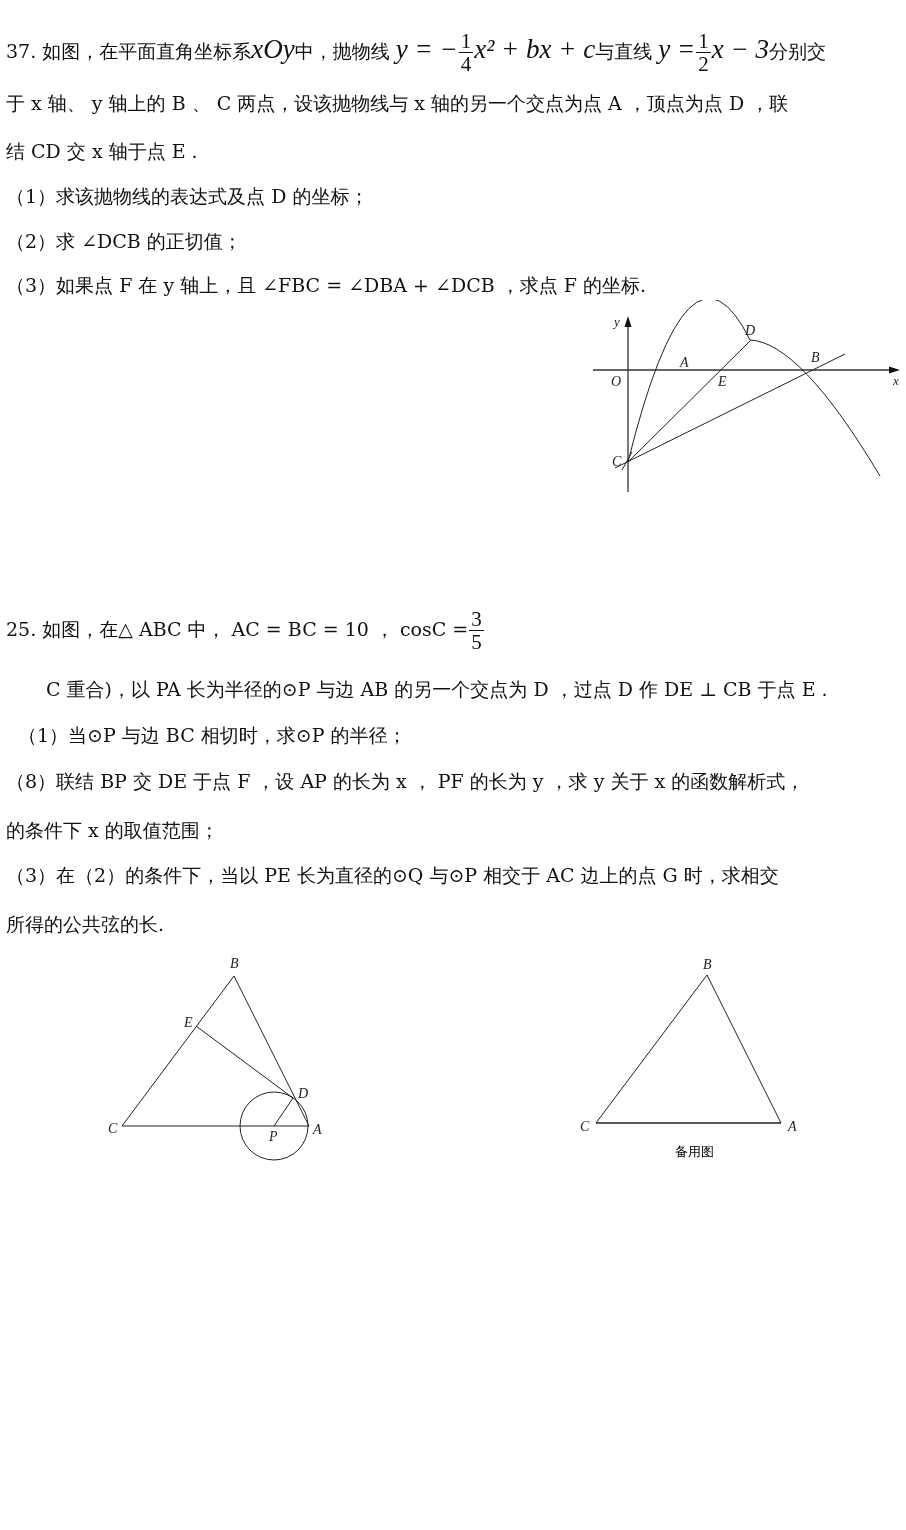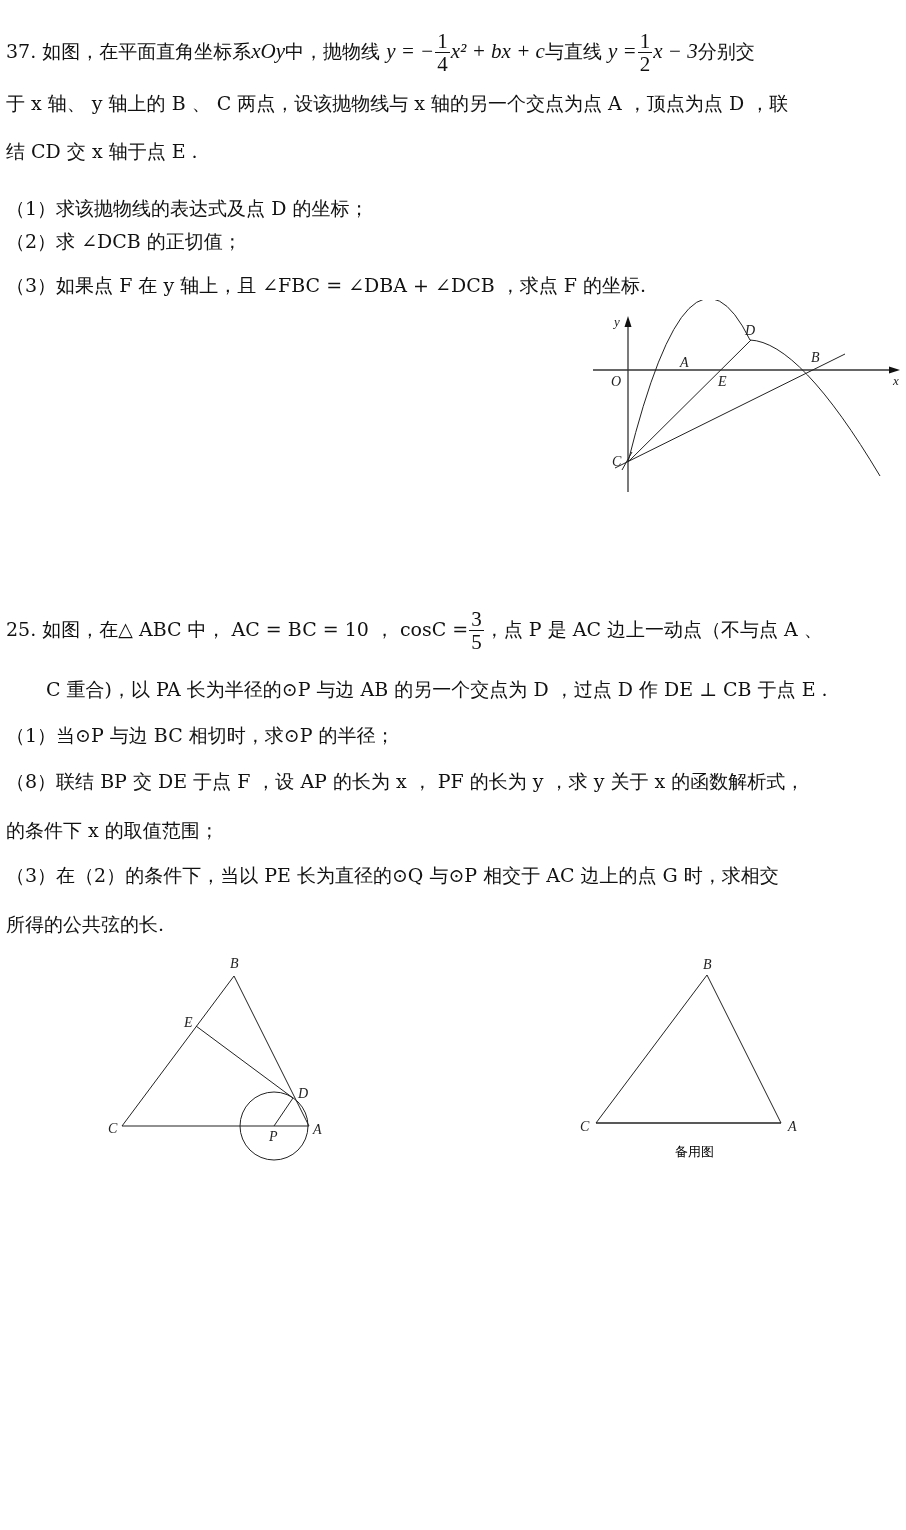--- a/index.html
+++ b/index.html
@@ -1,19 +1,19 @@
 <!DOCTYPE html>
 <html><head>
 <meta charset="utf-8">
 <style>
   html,body{margin:0;padding:0;background:#ffffff;}
   body{width:906px;height:1530px;position:relative;overflow:hidden;color:#111;
        font-family:"DejaVu Serif","Liberation Serif",serif;}
   .line{position:absolute;left:6px;font-size:19px;white-space:nowrap;line-height:26px;}
-  .m{font-family:"Liberation Serif","DejaVu Serif",serif;font-style:italic;font-size:21px;}
+  .m{font-family:"Liberation Serif","DejaVu Serif",serif;font-style:italic;font-size:27px;}
   .frac{display:inline-flex;flex-direction:column;align-items:center;vertical-align:middle;
         font-family:"Liberation Serif",serif;font-size:21px;line-height:22px;margin:0 1px;}
   .frac .num{border-bottom:1px solid #111;padding:0 2px;}
   .frac .den{padding:0 2px;}
   svg{position:absolute;}
   svg text{font-family:"Liberation Serif",serif;font-style:italic;fill:#222;}
   .caption{position:absolute;font-size:13px;color:#000000;}
 </style>
 </head>
 <body>
@@ -25,21 +25,21 @@
       <span class="num">1</span>
       <span class="den">4</span>
     </span><span class="m">x² + bx + c</span><span>与直线</span>
   <span class="m">y =</span><span class="frac">
       <span class="num">1</span>
       <span class="den">2</span>
     </span><span class="m">x − 3</span><span>分别交</span>
 </div>
 <div class="line" style="top:90px;">于 x 轴、 y 轴上的 B 、 C 两点，设该抛物线与 x 轴的另一个交点为点 A ，顶点为点 D ，联</div>
 <div class="line" style="top:138px;">结 CD 交 x 轴于点 E .</div>
-<div class="line" style="top:183px;margin-top:12px;">（1）求该抛物线的表达式及点 D 的坐标；</div>
+<div class="line" style="top:183px;">（1）求该抛物线的表达式及点 D 的坐标；</div>
 <div class="line" style="top:228px;">（2）求 ∠DCB 的正切值；</div>
 <div class="line" style="top:272px;">（3）如果点 F 在 y 轴上，且 ∠FBC = ∠DBA + ∠DCB ，求点 F 的坐标.</div>
 
 <svg style="left:580px;top:300px;" width="326" height="210" viewBox="580 300 326 210">
   <line x1="593" y1="370" x2="895" y2="370" stroke="#333" stroke-width="1.3"></line>
   <polygon points="900,370 889,366.5 889,373.5" fill="#111"></polygon>
   <line x1="628" y1="492" x2="628" y2="323" stroke="#333" stroke-width="1.3"></line>
   <polygon points="628,316 624.5,327 631.5,327" fill="#111"></polygon>
   <path d="M628,462 Q689,216 750,340 Q800,342 880,476" fill="none" stroke="#222" stroke-width="1"></path>
   <path d="M628,462 C650,400 690,340 750,340 C800,340 845,400 880,476" fill="none" stroke="#222" stroke-width="1" opacity="0"></path>
@@ -54,24 +54,24 @@
   <text x="612" y="466" font-size="14">C</text>
   <text x="745" y="335" font-size="14">D</text>
   <text x="718" y="386" font-size="14">E</text>
 </svg>
 
 <div class="line" style="top:608px;">
   <span>25.</span>
   <span>如图，在△ ABC 中， AC = BC = 10 ， cosC =</span><span class="frac">
       <span class="num">3</span>
       <span class="den">5</span>
-    </span><span>，点 P 是 AC 边上一动点（不与点 A 、</span>
+    </span>
 </div>
 <div class="line" style="top:676px;margin-left:40px;">C 重合)，以 PA 长为半径的⊙P 与边 AB 的另一个交点为 D ，过点 D 作 DE ⊥ CB 于点 E .</div>
-<div class="line" style="top:722px;">（1）当⊙P 与边 BC 相切时，求⊙P 的半径；</div>
+<div class="line" style="top:722px;margin-left:12px;">（1）当⊙P 与边 BC 相切时，求⊙P 的半径；</div>
 <div class="line" style="top:768px;">（8）联结 BP 交 DE 于点 F ，设 AP 的长为 x ， PF 的长为 y ，求 y 关于 x 的函数解析式，</div>
 <div class="line" style="top:817px;">的条件下 x 的取值范围；</div>
 <div class="line" style="top:862px;">（3）在（2）的条件下，当以 PE 长为直径的⊙Q 与⊙P 相交于 AC 边上的点 G 时，求相交</div>
 <div class="line" style="top:911px;">所得的公共弦的长.</div>
 
 <svg style="left:90px;top:945px;" width="260" height="225" viewBox="90 945 260 225">
   <line x1="122" y1="1126" x2="234" y2="976" stroke="#222" stroke-width="1"></line>
   <line x1="234" y1="976" x2="309" y2="1126" stroke="#222" stroke-width="1"></line>
   <line x1="122" y1="1126" x2="309" y2="1126" stroke="#222" stroke-width="1.2"></line>
   <line x1="196" y1="1026" x2="293" y2="1098" stroke="#222" stroke-width="1"></line>

